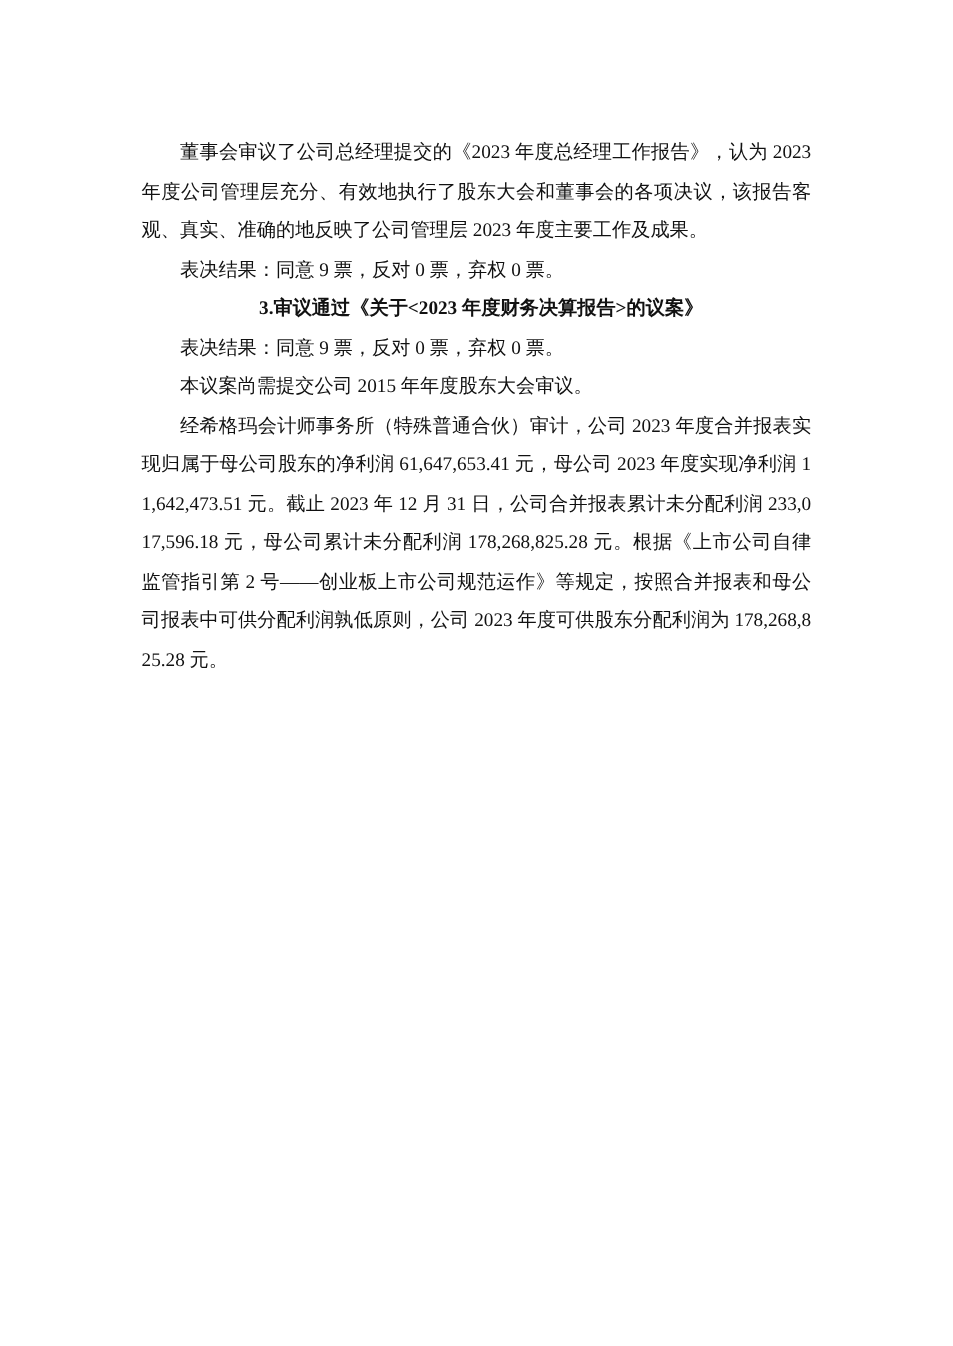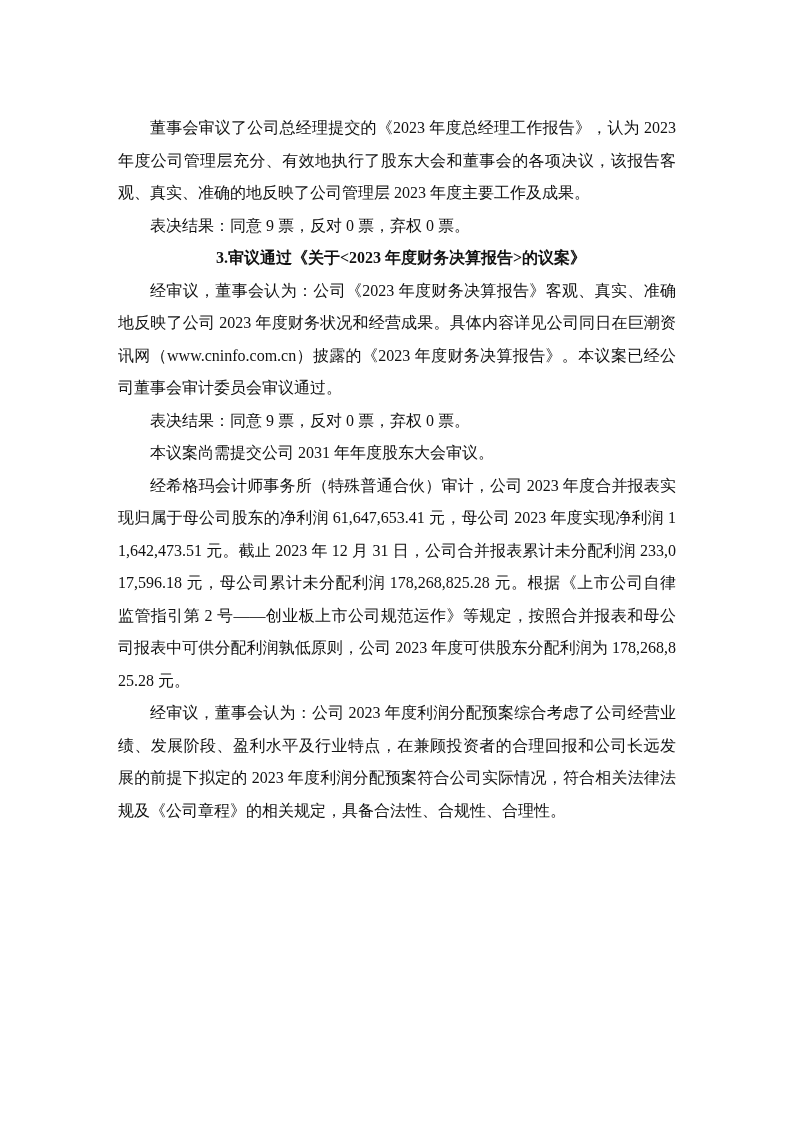--- a/index.html
+++ b/index.html
@@ -39,18 +39,16 @@
     text-align: center;
   }
 </style>
 </head>
 <body>
 
 <div class="page">
   <p class="body-para">董事会审议了公司总经理提交的《2023 年度总经理工作报告》，认为 2023 年度公司管理层充分、有效地执行了股东大会和董事会的各项决议，该报告客观、真实、准确的地反映了公司管理层 2023 年度主要工作及成果。</p>
   <p class="body-para">表决结果：同意 9 票，反对 0 票，弃权 0 票。</p>
   <p class="heading-para">3.审议通过《关于&lt;2023 年度财务决算报告&gt;的议案》</p>
-  <p class="body-para">经审议，董事会认为：公司《2023 年度财务决算报告》客观、真实、准确地反映了公司 2023 年度财务状况和经营成果。具体内容详见公司同日在巨潮资讯网（www.cninfo.com.cn）披露的《2023 年度财务决算报告》。本议案已经公司董事会审计委员会审议通过。</p>
   <p class="body-para">表决结果：同意 9 票，反对 0 票，弃权 0 票。</p>
-  <p class="body-para">本议案尚需提交公司 2031 年年度股东大会审议。</p>
+  <p class="body-para">本议案尚需提交公司 2015 年年度股东大会审议。</p>
   <p class="body-para">经希格玛会计师事务所（特殊普通合伙）审计，公司 2023 年度合并报表实现归属于母公司股东的净利润 61,647,653.41 元，母公司 2023 年度实现净利润 11,642,473.51 元。截止 2023 年 12 月 31 日，公司合并报表累计未分配利润 233,017,596.18 元，母公司累计未分配利润 178,268,825.28 元。根据《上市公司自律监管指引第 2 号——创业板上市公司规范运作》等规定，按照合并报表和母公司报表中可供分配利润孰低原则，公司 2023 年度可供股东分配利润为 178,268,825.28 元。</p>
-  <p class="body-para">经审议，董事会认为：公司 2023 年度利润分配预案综合考虑了公司经营业绩、发展阶段、盈利水平及行业特点，在兼顾投资者的合理回报和公司长远发展的前提下拟定的 2023 年度利润分配预案符合公司实际情况，符合相关法律法规及《公司章程》的相关规定，具备合法性、合规性、合理性。</p>
 </div>
 
 </body></html>

